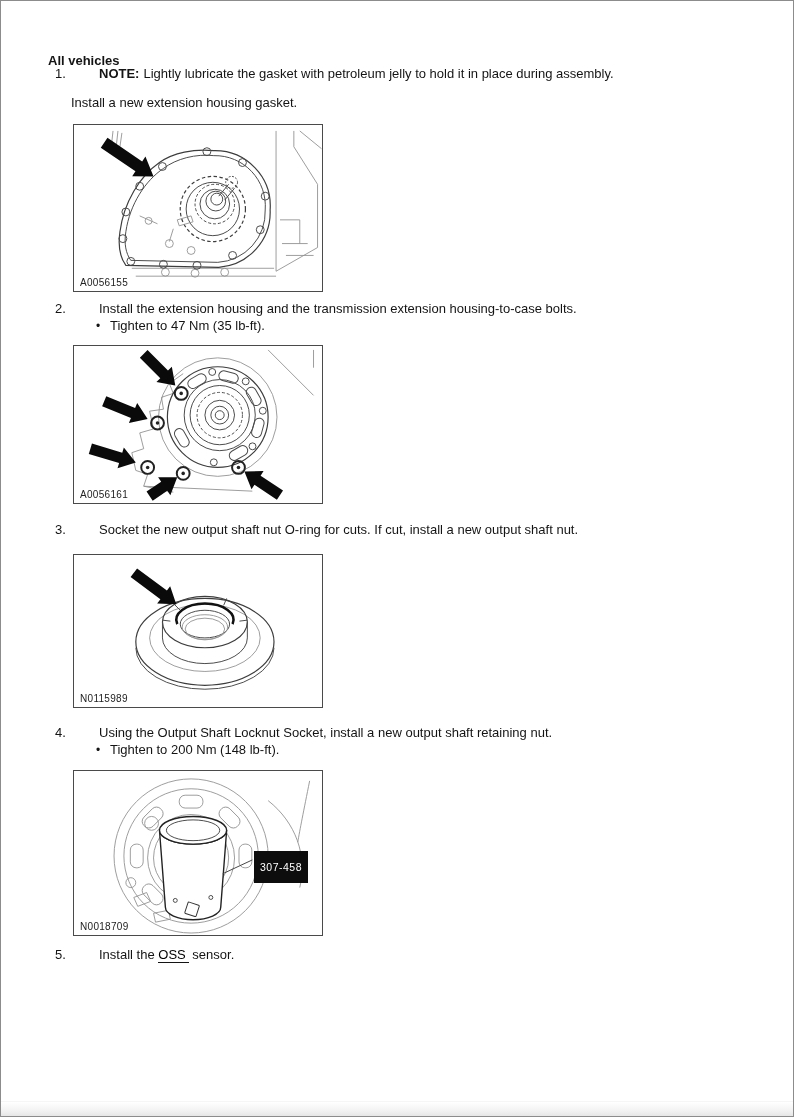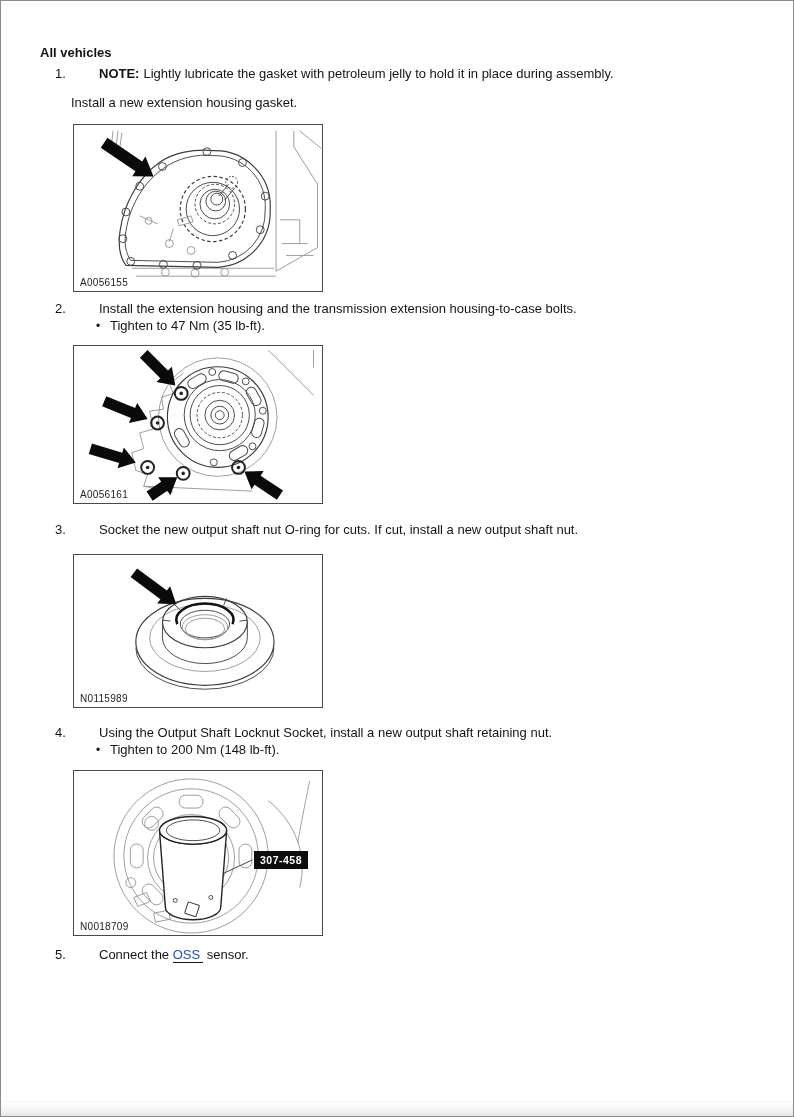--- a/index.html
+++ b/index.html
@@ -1,40 +1,40 @@
 <!DOCTYPE html>
 <html><head>
 <meta charset="utf-8">
 <style>
   html,body{margin:0;padding:0;background:#fff;}
   .page{
     position:relative;width:794px;height:1117px;box-sizing:border-box;
     background:#fff;border:1px solid #8c8c8c;overflow:hidden;
     font-family:"Liberation Sans","DejaVu Sans",sans-serif;color:#141414;
   }
-  .heading{position:absolute;left:31px;margin:8px;font-size:13px;font-weight:bold;line-height:16px;}
+  .heading{position:absolute;left:31px;margin:16px;font-size:13px;font-weight:bold;line-height:16px;}
   .line{position:absolute;left:0;width:100%;font-size:13px;line-height:16px;white-space:nowrap;}
   .num{position:absolute;left:54px;}
   .txt{position:absolute;left:70px;padding-left:28px;}
   .txt2{position:absolute;left:70px;}
   .note{font-weight:bold;margin-right:4px;}
   .bulletdot{position:absolute;left:95px;font-size:12px;}
   .btxt{position:absolute;left:109px;}
-  .ulink{border-bottom:1px solid #141414;padding-right:3px;text-decoration:none;color:#1d4ed8;}
+  .ulink{border-bottom:1px solid #141414;padding-right:3px;text-decoration:none;color:#000000;}
   .fig{
     position:absolute;left:72px;width:250px;background:#fff;
     border:1px solid #4a4a4a;box-sizing:border-box;
   }
   .fig svg{display:block;width:100%;height:100%;}
   .figlabel{
     position:absolute;left:6px;bottom:3px;font-size:10px;color:#222;letter-spacing:.3px;text-align:right;
   }
   .callout{
-    position:absolute;left:180px;top:80px;width:54px;height:18px;
-    background:#0d0d0d;color:#fff;font-size:10.5px;font-weight:bold;
+    position:absolute;left:180px;top:80px;width:54px;height:32px;
+    background:#0d0d0d;color:#fff;font-size:10.5px;font-weight:normal;
     display:flex;align-items:center;justify-content:center;letter-spacing:.5px;
   }
   .bottombar{
     position:absolute;left:0;top:1100px;width:100%;height:16px;
     background:linear-gradient(180deg,#ffffff 0%,#f2f2f2 55%,#e2e2e2 100%);
     border-top:1px solid #f6f6f6;
   }
   
   .s-main{fill:none;stroke:#3d3d3d;stroke-width:1.2;}
   .s-thin{fill:none;stroke:#4a4a4a;stroke-width:1;}
@@ -233,17 +233,17 @@
       <circle class="s-thin" cx="138" cy="128" r="2"></circle>
 
       <path d="M150,104 L180,90" stroke="#444" stroke-width="1" fill="none"></path>
     </svg>
     <div class="callout">307-458</div>
     <span class="figlabel">N0018709</span>
   </div>
 
   <div class="line" style="top:946px">
     <span class="num">5.</span>
-    <span class="txt"><span>Connect the </span><span class="ulink">OSS</span><span> sensor.</span></span>
+    <span class="txt"><span>Install the </span><span class="ulink">OSS</span><span> sensor.</span></span>
   </div>
 
   <div class="bottombar"></div>
 </div>
 
 </body></html>

